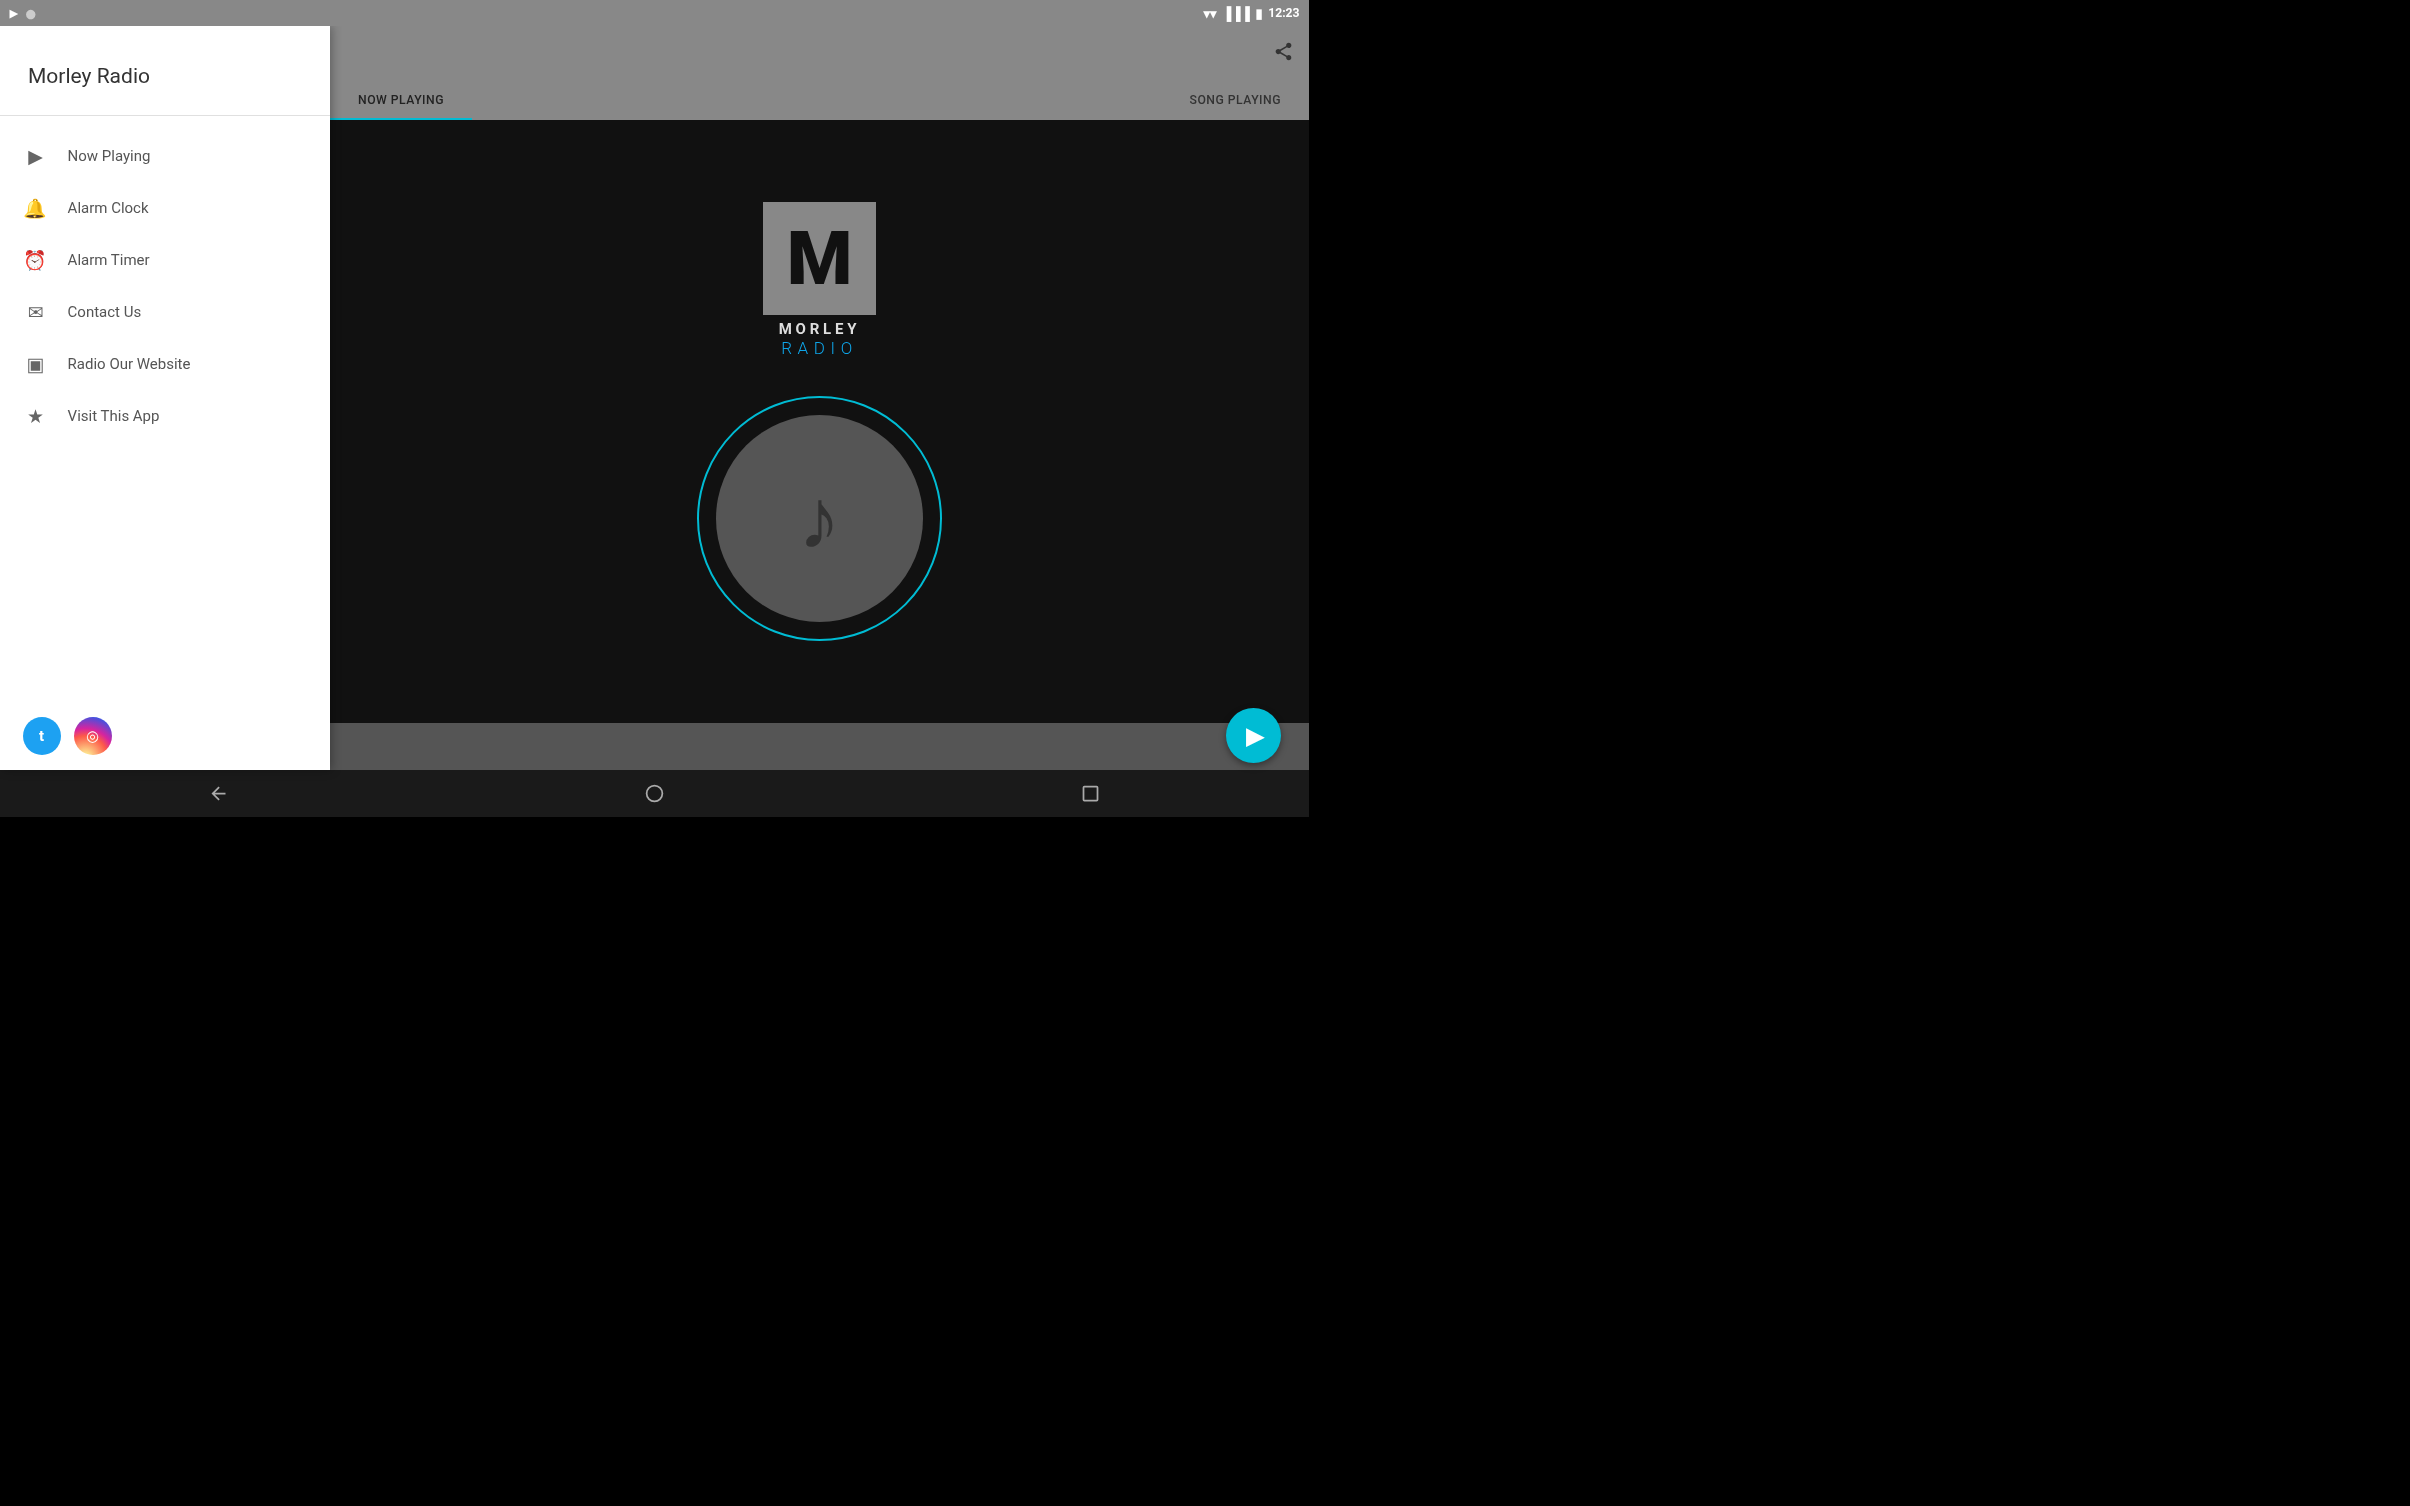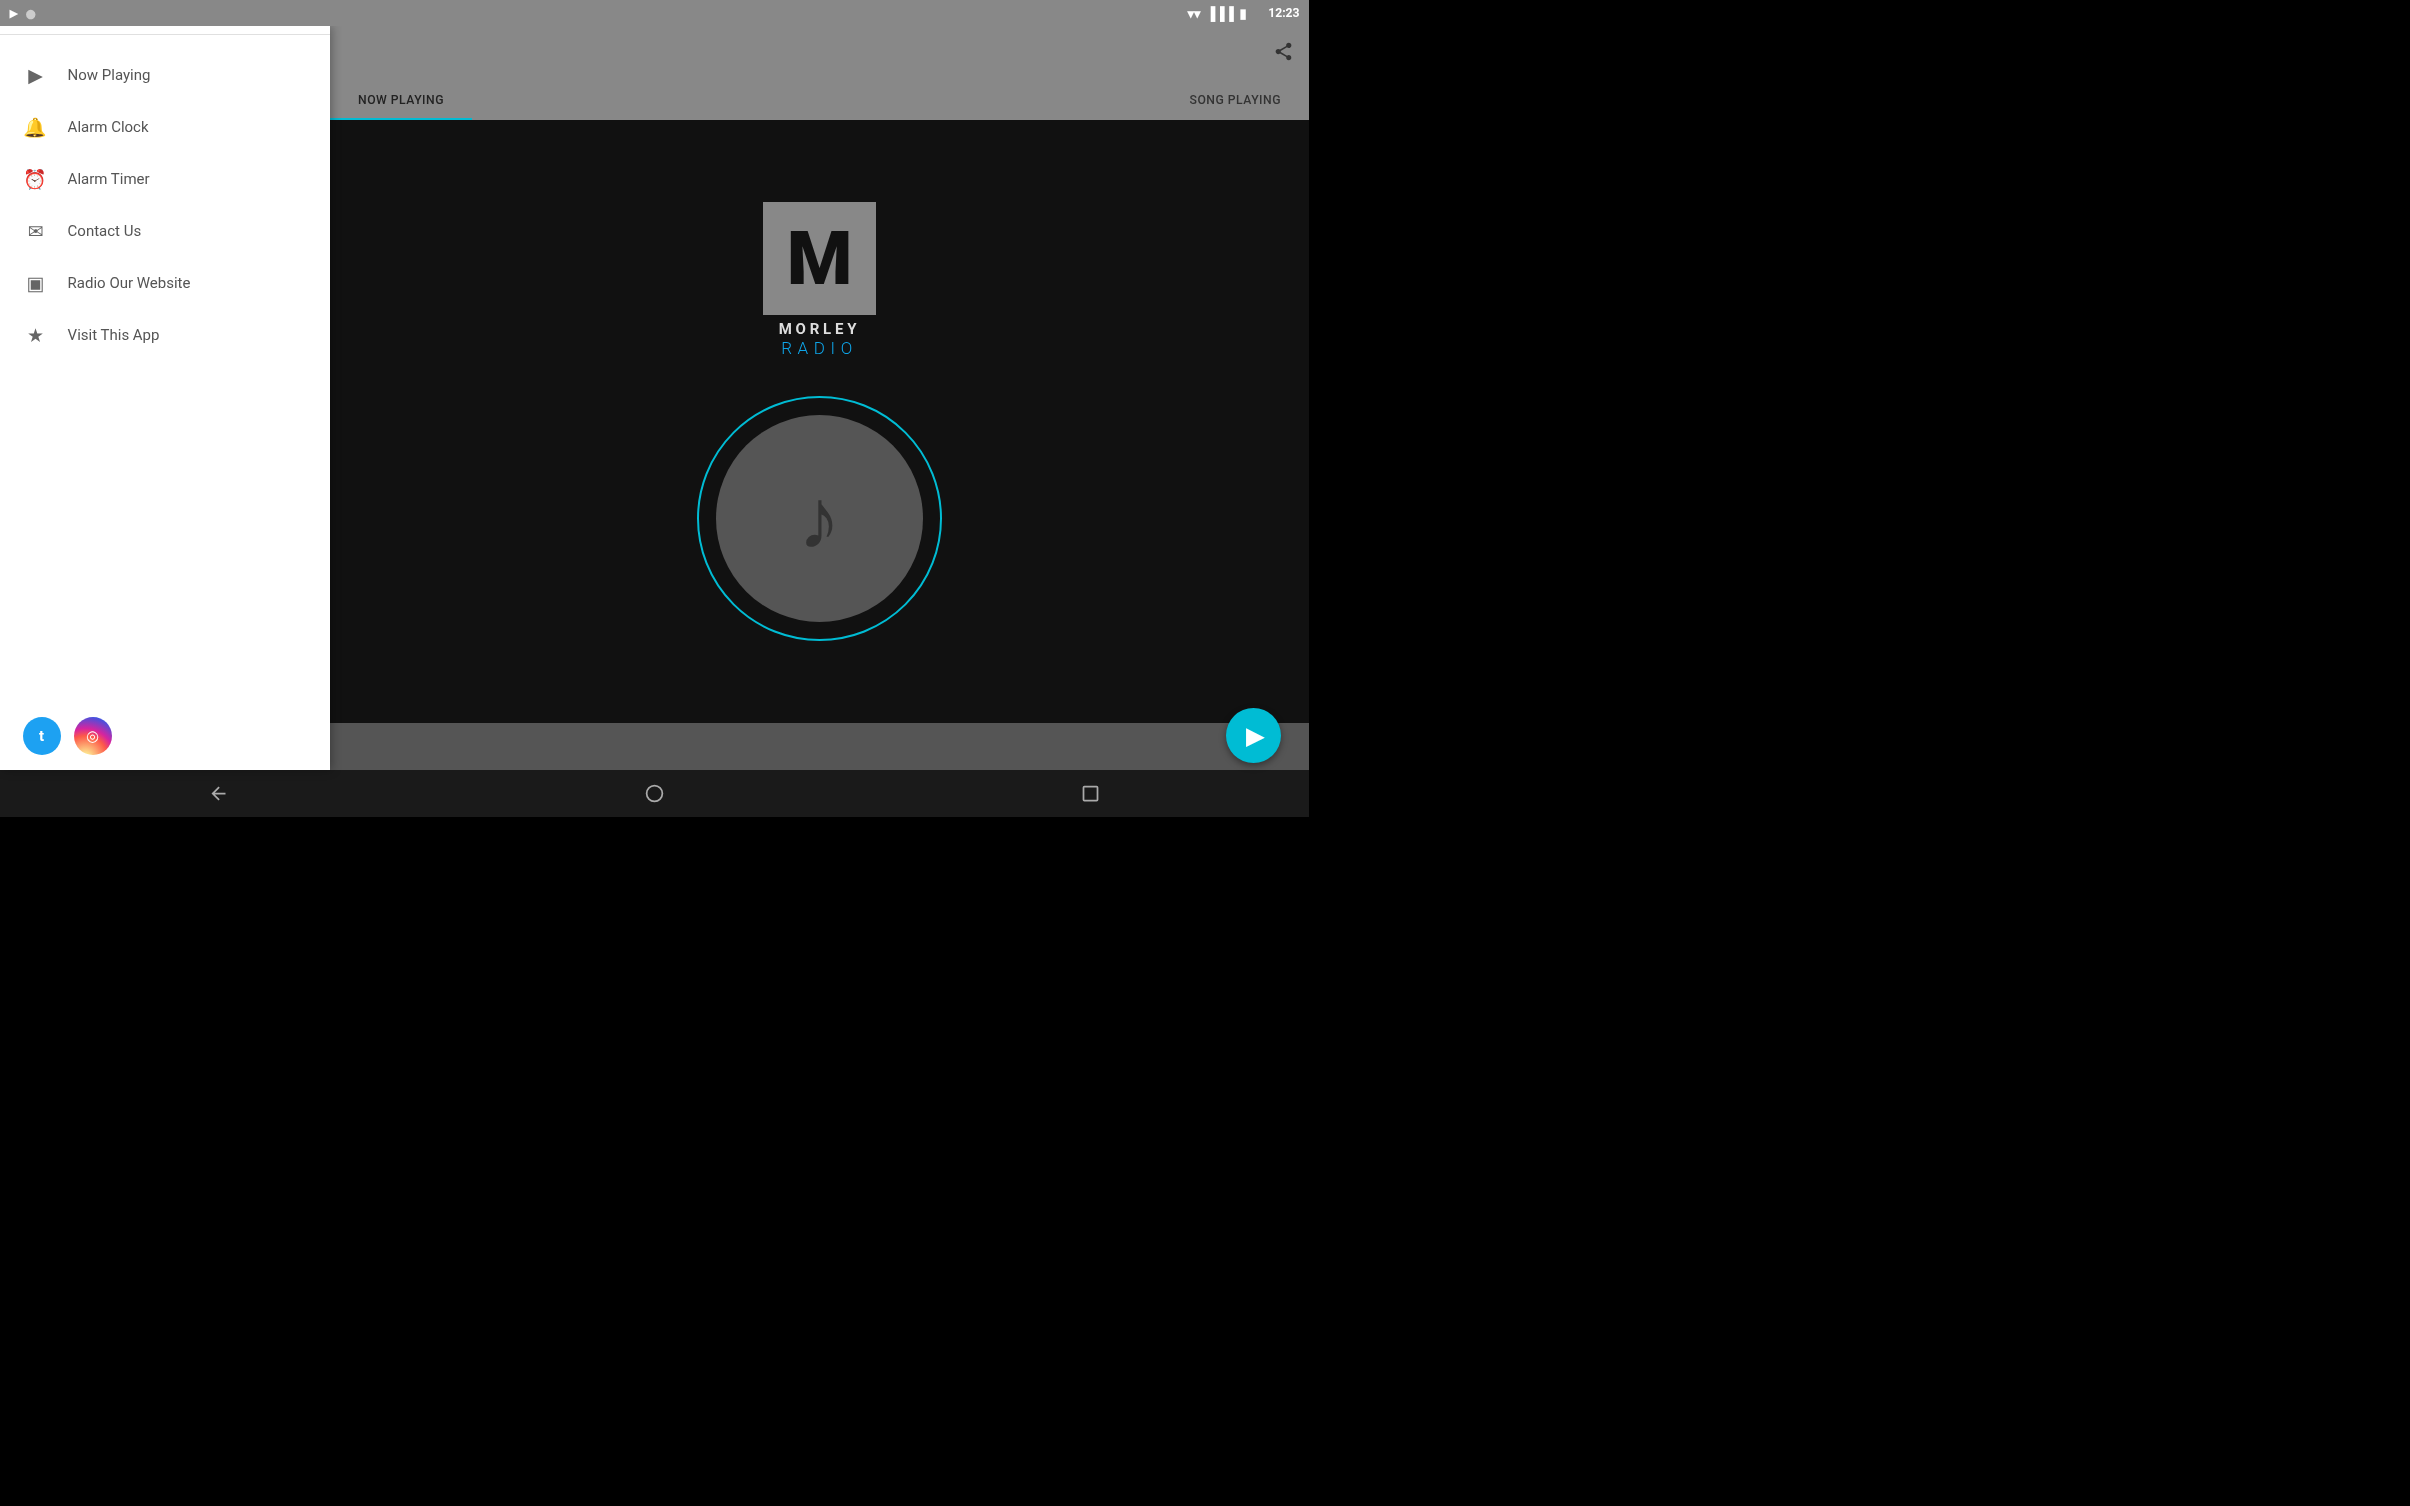--- a/index.html
+++ b/index.html
@@ -294,41 +294,42 @@
       cursor: pointer;
       width: 38px;
       height: 38px;
       display: flex;
       align-items: center;
       justify-content: center;
     }
 
     
     .signal-icon { font-size: 13px; color: #fff; }
-    .time-text { font-size: 12.2px; color: #fff; font-weight: bold; margin-left: 16px; }
+    .time-text { font-size: 12.2px; color: #fff; font-weight: bold; }
   </style>
 </head>
 <body>
 
 <div class="status-bar">
   <div class="status-bar-left">
     <span style="color:#fff;font-size:11.3px;">▶</span>
     <span style="color:#ccc;font-size:9.4px;">⬤</span>
   </div>
   <div class="status-bar-right">
     <span class="signal-icon">▾▾</span>
     <span class="signal-icon">▐▐▐</span>
     <span class="signal-icon">▮</span>
     <span class="time-text">12:23</span>
   </div>
 </div>
 
 <div class="app-container">
 
   <div class="sidebar">
+    <div class="sidebar-title">Morley Radio</div>
     <div class="sidebar-divider"></div>
     <nav class="sidebar-nav">
 
     <div class="nav-item">
           <span class="nav-icon">▶</span>
           <span class="nav-label">Now Playing</span>
         </div>
         <div class="nav-item">
           <span class="nav-icon">🔔</span>
           <span class="nav-label">Alarm Clock</span>

